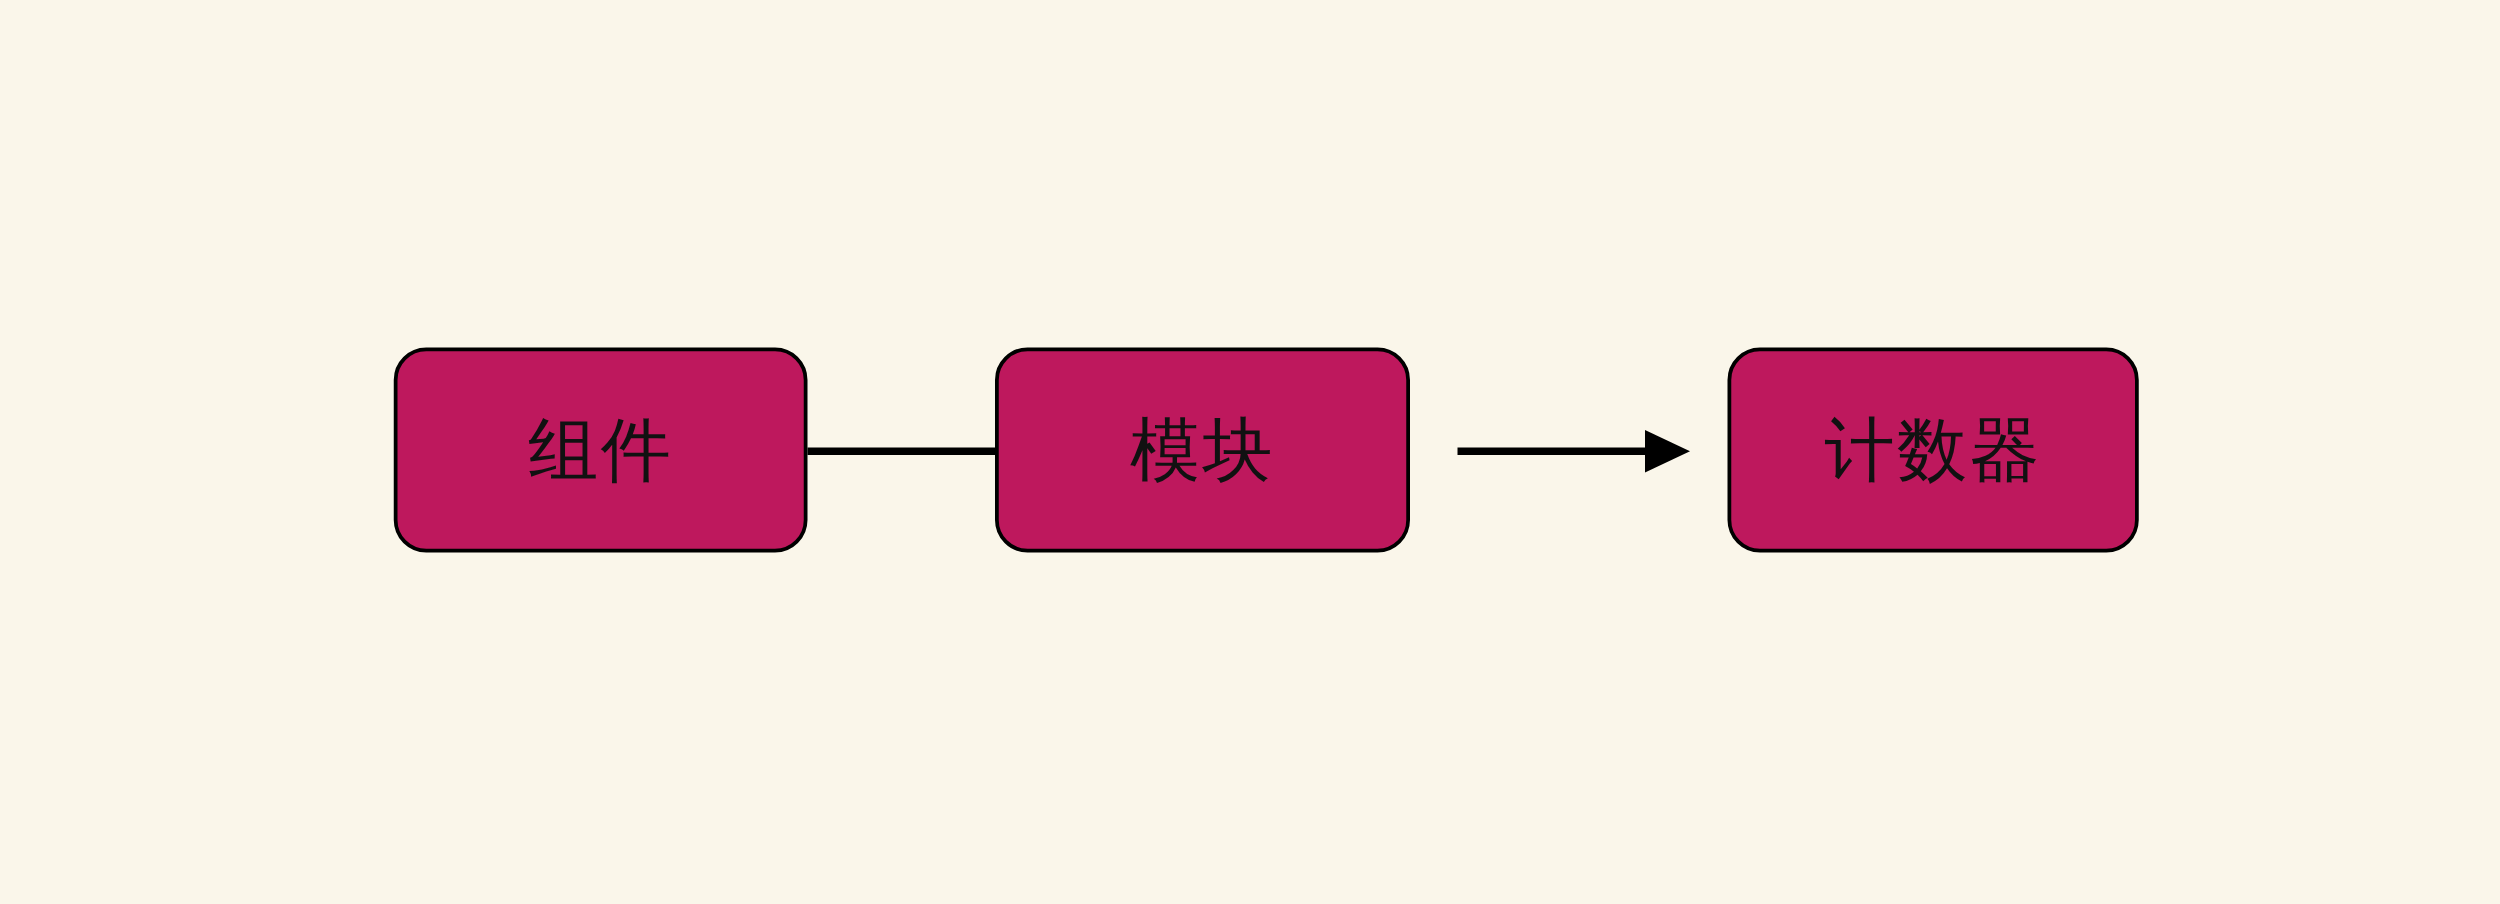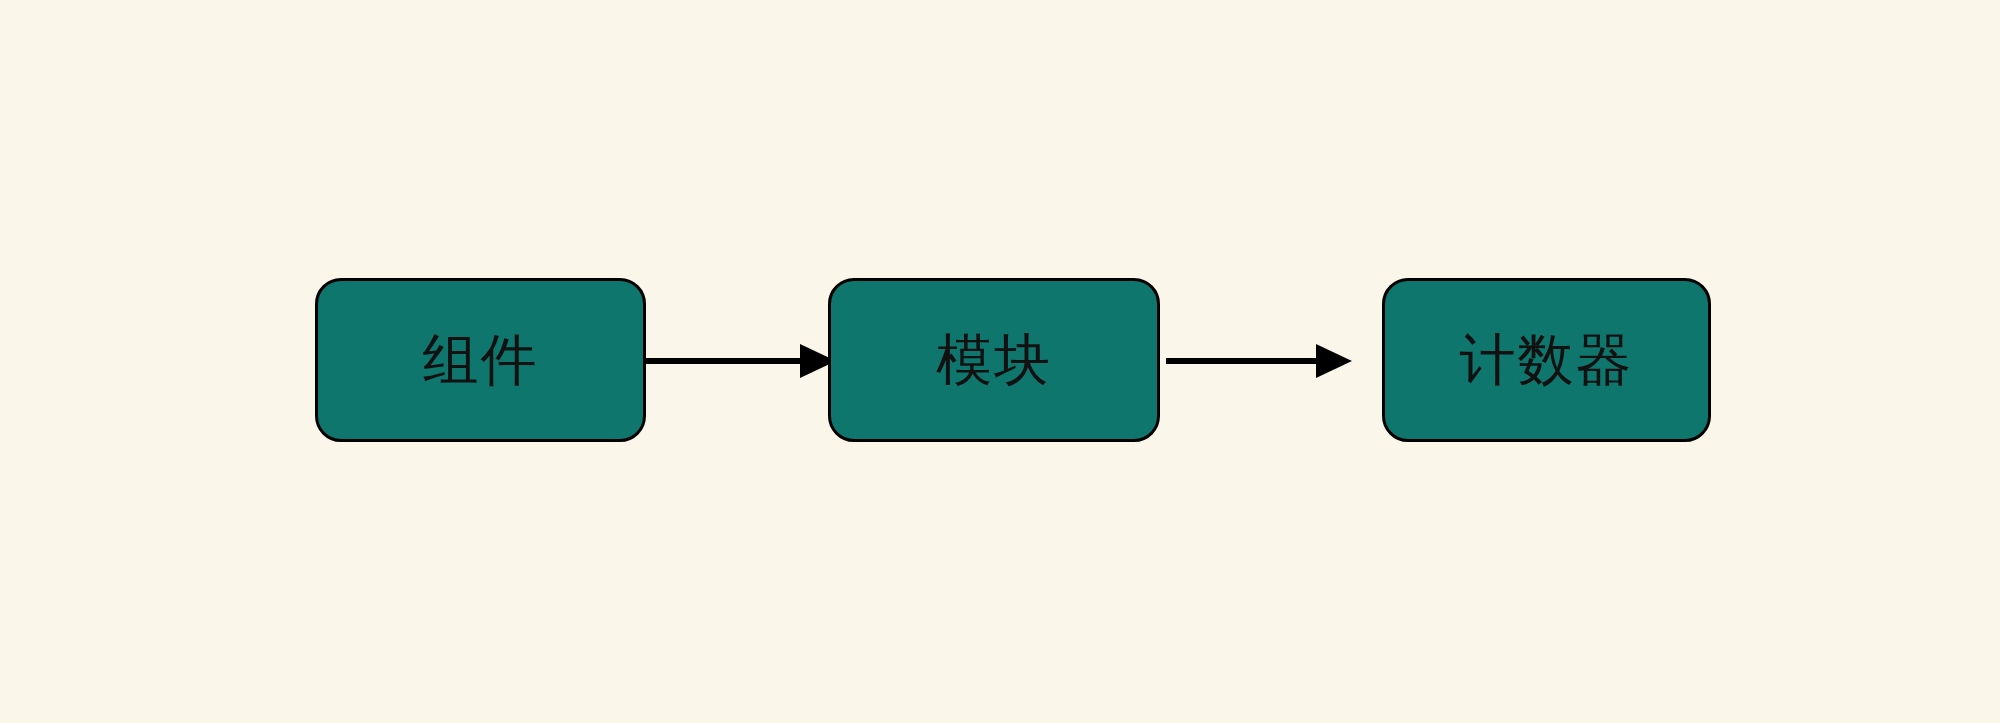--- a/index.html
+++ b/index.html
@@ -13,38 +13,38 @@
     position: relative;
     width: 2000px;
     height: 723px;
     background: #faf6ea;
     overflow: hidden;
   }
   .node {
     position: absolute;
     top: 278px;
     height: 164px;
-    background: #0f766e;
+    background: #be185d;
     border: 3px solid #000000;
     border-radius: 26px;
     box-sizing: border-box;
     display: flex;
     align-items: center;
     justify-content: center;
   }
   .node-label {
     font-size: 56px;
     line-height: 1;
     color: #111111;
     letter-spacing: 2px;
     white-space: nowrap;
     user-select: none;
   }
   .node-component { left: 315px; width: 331px; }
-  .node-module    { left: 828px; width: 332px; }
+  .node-module    { left: 796px; width: 332px; }
   .node-counter   { left: 1352px; width: 329px; margin-left: 30px; }
   .edges-layer {
     position: absolute;
     left: 0;
     top: 0;
     width: 2000px;
     height: 723px;
     pointer-events: none;
   }
   .edge-line {

